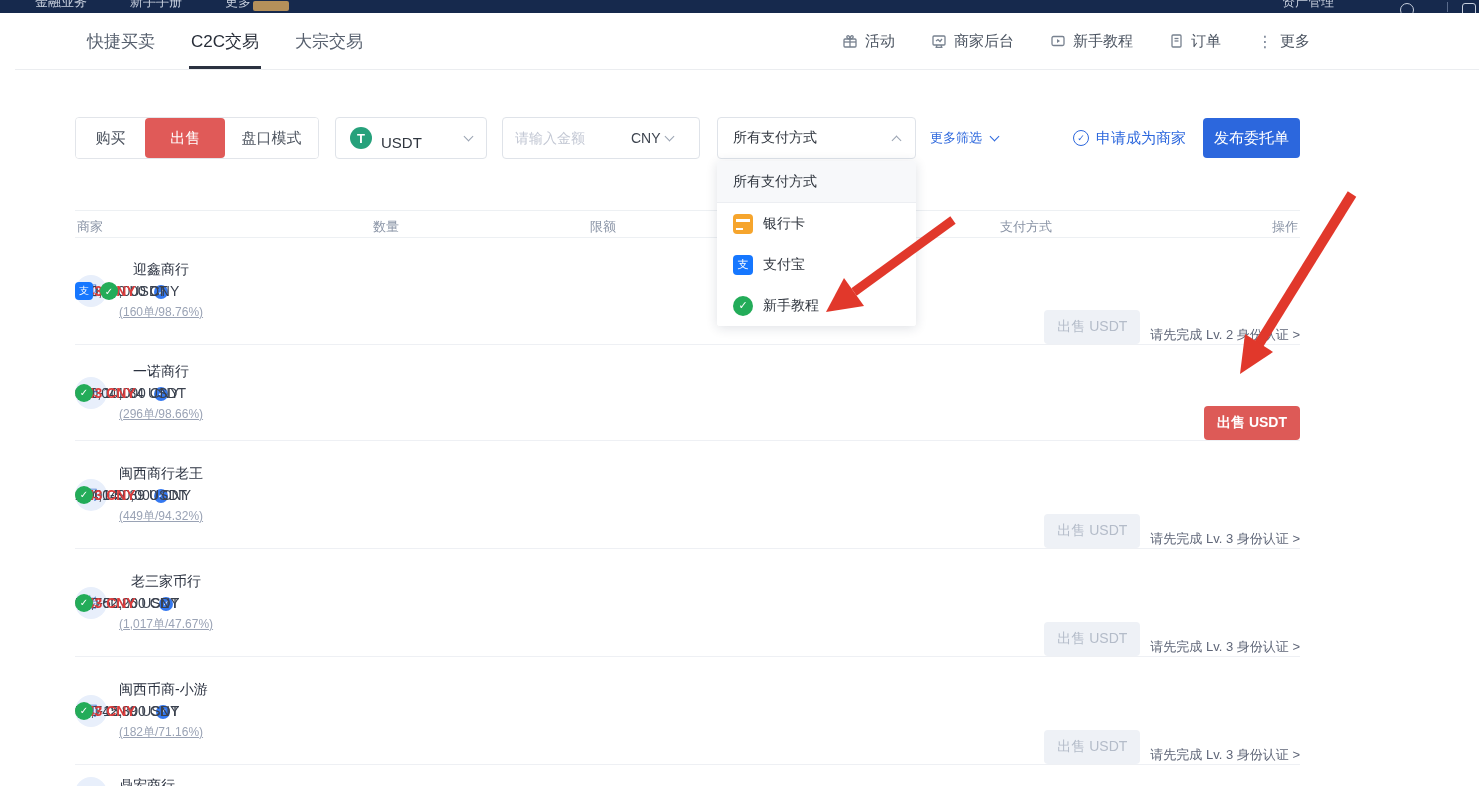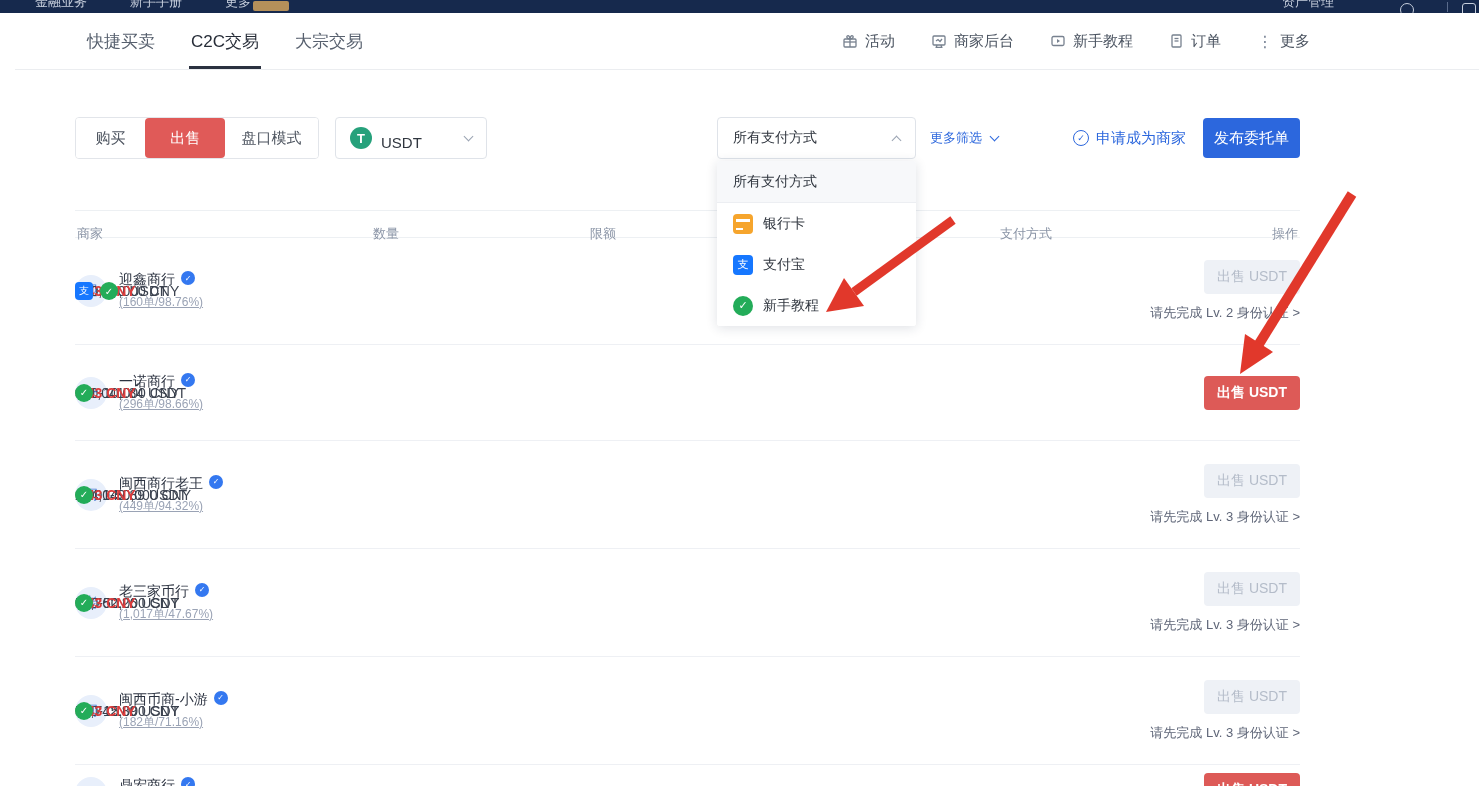--- a/index.html
+++ b/index.html
@@ -62,31 +62,31 @@
     align-items:center; gap:7px; font-size:15px; color:#2c67dd; cursor:pointer; }
   .vcheck { width:16px; height:16px; border:1.5px solid #2c67dd; border-radius:50%;
     color:#2c67dd; font-size:9px; display:flex; align-items:center; justify-content:center; }
   .publish-btn { position:absolute; left:1203px; top:118px; width:97px; height:40px;
     background:#2c67dd; color:#fff; font-size:15px; border:none; border-radius:4px; cursor:pointer;
     font-family:inherit; }
 
   
   .thead { position:absolute; left:75px; top:210px; width:1225px; height:28px;
     border-top:1px solid #edf0f3; border-bottom:1px solid #edf0f3; font-size:13px; color:#8a94a6; z-index:1; }
-  .thead span { position:absolute; top:14px; }
+  .thead span { position:absolute; top:7px; }
   .h0{left:2px}.h1{left:298px}.h2{left:515px}.h3{left:790px}.h4{left:925px}
   .h5{right:2px; text-align:right;}
   .tbody { position:absolute; left:75px; top:238px; width:1225px; z-index:1; }
   .row { position:relative; width:1225px; border-bottom:1px solid #eef0f4; }
   .cell { position:absolute; top:0; height:100%; display:flex; align-items:center; }
   .c-merchant{left:0;} .c-qty{left:290;} .c-limit{left:515;} .c-price{left:785;} .c-pay{left:920; gap:7px;}
-  .c-action{right:0; flex-direction:column; align-items:flex-end; justify-content:center; gap:10px;}
+  .c-action{right:0; flex-direction:row; align-items:flex-end; justify-content:center; gap:10px;}
   .avatar { width:32px; height:32px; border-radius:50%; background:#e8effb; color:#4a7bd3;
     font-size:14px; display:flex; align-items:center; justify-content:center; margin-right:12px; flex:none; }
-  .m-name-line { display:flex; align-items:flex-start; gap:6px; }
+  .m-name-line { display:flex; align-items:center; gap:6px;flex-direction:column; }
   .m-name { font-size:14px; color:#2b3240; cursor:pointer; }
   .v-badge { width:14px; height:14px; border-radius:50%; background:#3478f0; color:#fff;
     font-size:8px; display:flex; align-items:center; justify-content:center; }
   .m-stats { font-size:12px; color:#9aa3b5; margin-top:5px;text-decoration:underline; }
   .val { font-size:14px; color:#3a414e; }
   .price { font-size:14px; font-weight:bold; color:#dc3c3c; }
   .pmi { border-radius:4px; color:#fff; display:flex; align-items:center; justify-content:center; flex:none; }
   .pmi.sz18 { width:18px; height:18px; font-size:10px; }
   .pmi.sz20 { width:20px; height:20px; font-size:11px; }
   .pmi.alipay { background:#1677ff; }
@@ -185,20 +185,27 @@
       <button class="seg w2 active">出售</button>
       <button class="seg w3">盘口模式</button>
     </div>
 
   <div class="ctrl coin-select">
     <span class="tether">T</span>
     <span class="coin-val">USDT</span>
     <span class="chev"></span>
   </div>
 
+  <div class="ctrl amount-box">
+    <input type="text" placeholder="请输入金额" style="">
+    <span class="cny">
+      <span>CNY</span>
+      <span class="chev"></span>
+    </span>
+  </div>
 
   <div class="ctrl pay-select">
     <span class="pay-val">所有支付方式</span>
     <span class="chev up"></span>
   </div>
 
   <div class="more-filters">
     <span>更多筛选</span>
     <span class="chev blue"></span>
   </div>

